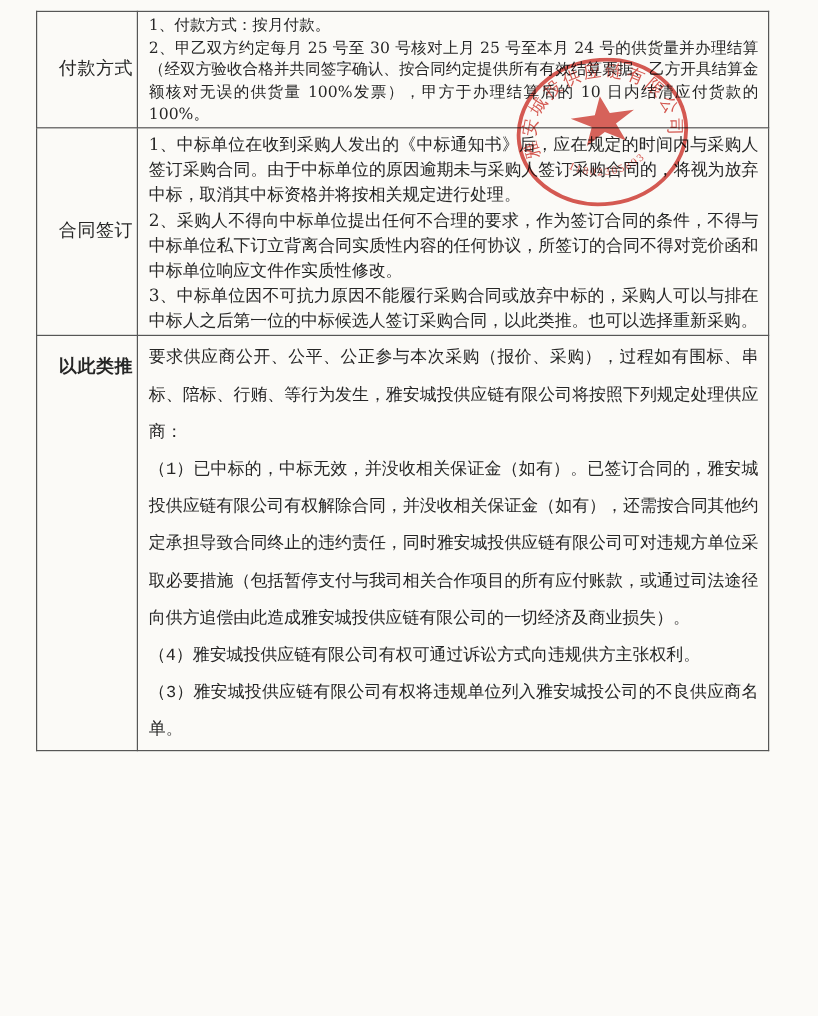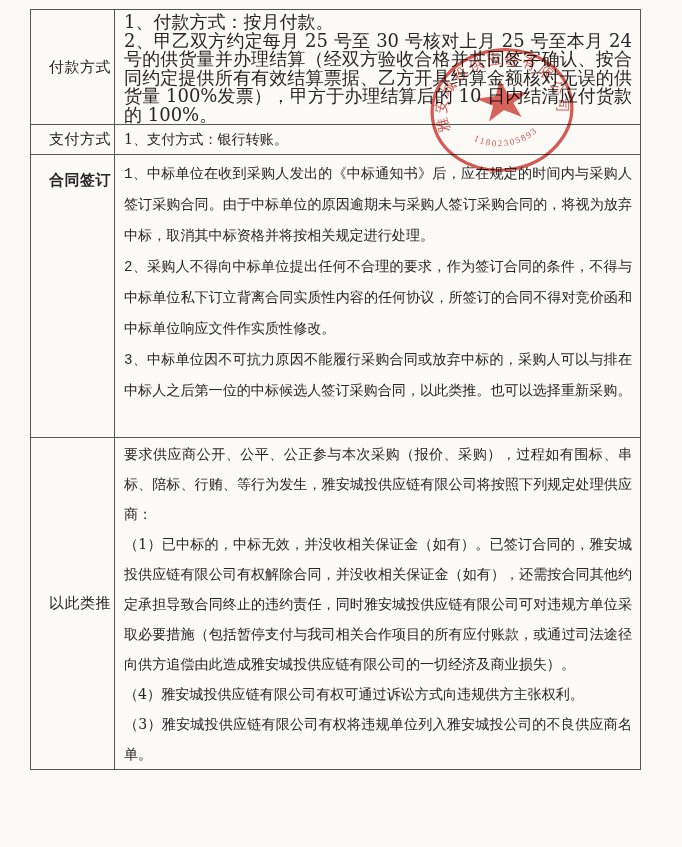--- a/index.html
+++ b/index.html
@@ -36,21 +36,21 @@
   }
   .terms td {
     text-align: justify;
     font-size: 14.1px;
     padding: 2px 8px 0 9px;
   }
   .para { margin: 0; }
 
   
   .terms tr:nth-child(1) { height: 95px; }
-  .terms tr:nth-child(1) td { font-size: 18px; line-height: 18.5px; padding-top: 3px; margin-top: 12px; }
+  .terms tr:nth-child(1) td { font-size: 13px; line-height: 18.5px; padding-top: 3px; margin-top: 12px; }
   .terms tr:nth-child(2) { height: 30px; }
   .terms tr:nth-child(2) td { line-height: 21px; padding-top: 4px; }
   .terms tr:nth-child(3) { height: 283px; }
   .terms tr:nth-child(3) td { line-height: 31px; padding-top: 4px; font-family: Liberation Mono, monospace; }
   .terms tr:nth-child(3) th { vertical-align: top; padding-top: 12px; font-weight: bold; }
   .terms tr:nth-child(4) { height: 330px; }
   .terms tr:nth-child(4) td { line-height: 30px; padding-top: 1px; margin-top: 36px; }
   .terms tr:nth-child(5) { height: 84px; }
   .terms tr:nth-child(5) td { line-height: 31px; padding-top: 7px; }
 
@@ -78,26 +78,20 @@
     </colgroup>
     <tbody id="table-body">
         <tr>
     <th>付款方式</th>
     <td>
             <p class="para">1、付款方式：按月付款。</p>
             <p class="para">2、甲乙双方约定每月 25 号至 30 号核对上月 25 号至本月 24 号的供货量并办理结算（经双方验收合格并共同签字确认、按合同约定提供所有有效结算票据、乙方开具结算金额核对无误的供货量 100%发票），甲方于办理结算后的 10 日内结清应付货款的 100%。</p>
           </td>
   </tr>
         <tr>
-    <th>支付方式</th>
-    <td>
-            <p class="para">1、支付方式：银行转账。</p>
-          </td>
-  </tr>
-        <tr>
     <th>合同签订</th>
     <td>
             <p class="para">1、中标单位在收到采购人发出的《中标通知书》后，应在规定的时间内与采购人签订采购合同。由于中标单位的原因逾期未与采购人签订采购合同的，将视为放弃中标，取消其中标资格并将按相关规定进行处理。</p>
             <p class="para">2、采购人不得向中标单位提出任何不合理的要求，作为签订合同的条件，不得与中标单位私下订立背离合同实质性内容的任何协议，所签订的合同不得对竞价函和中标单位响应文件作实质性修改。</p>
             <p class="para">3、中标单位因不可抗力原因不能履行采购合同或放弃中标的，采购人可以与排在中标人之后第一位的中标候选人签订采购合同，以此类推。也可以选择重新采购。</p>
           </td>
   </tr>
         <tr>
     <th>以此类推</th>
     <td>

